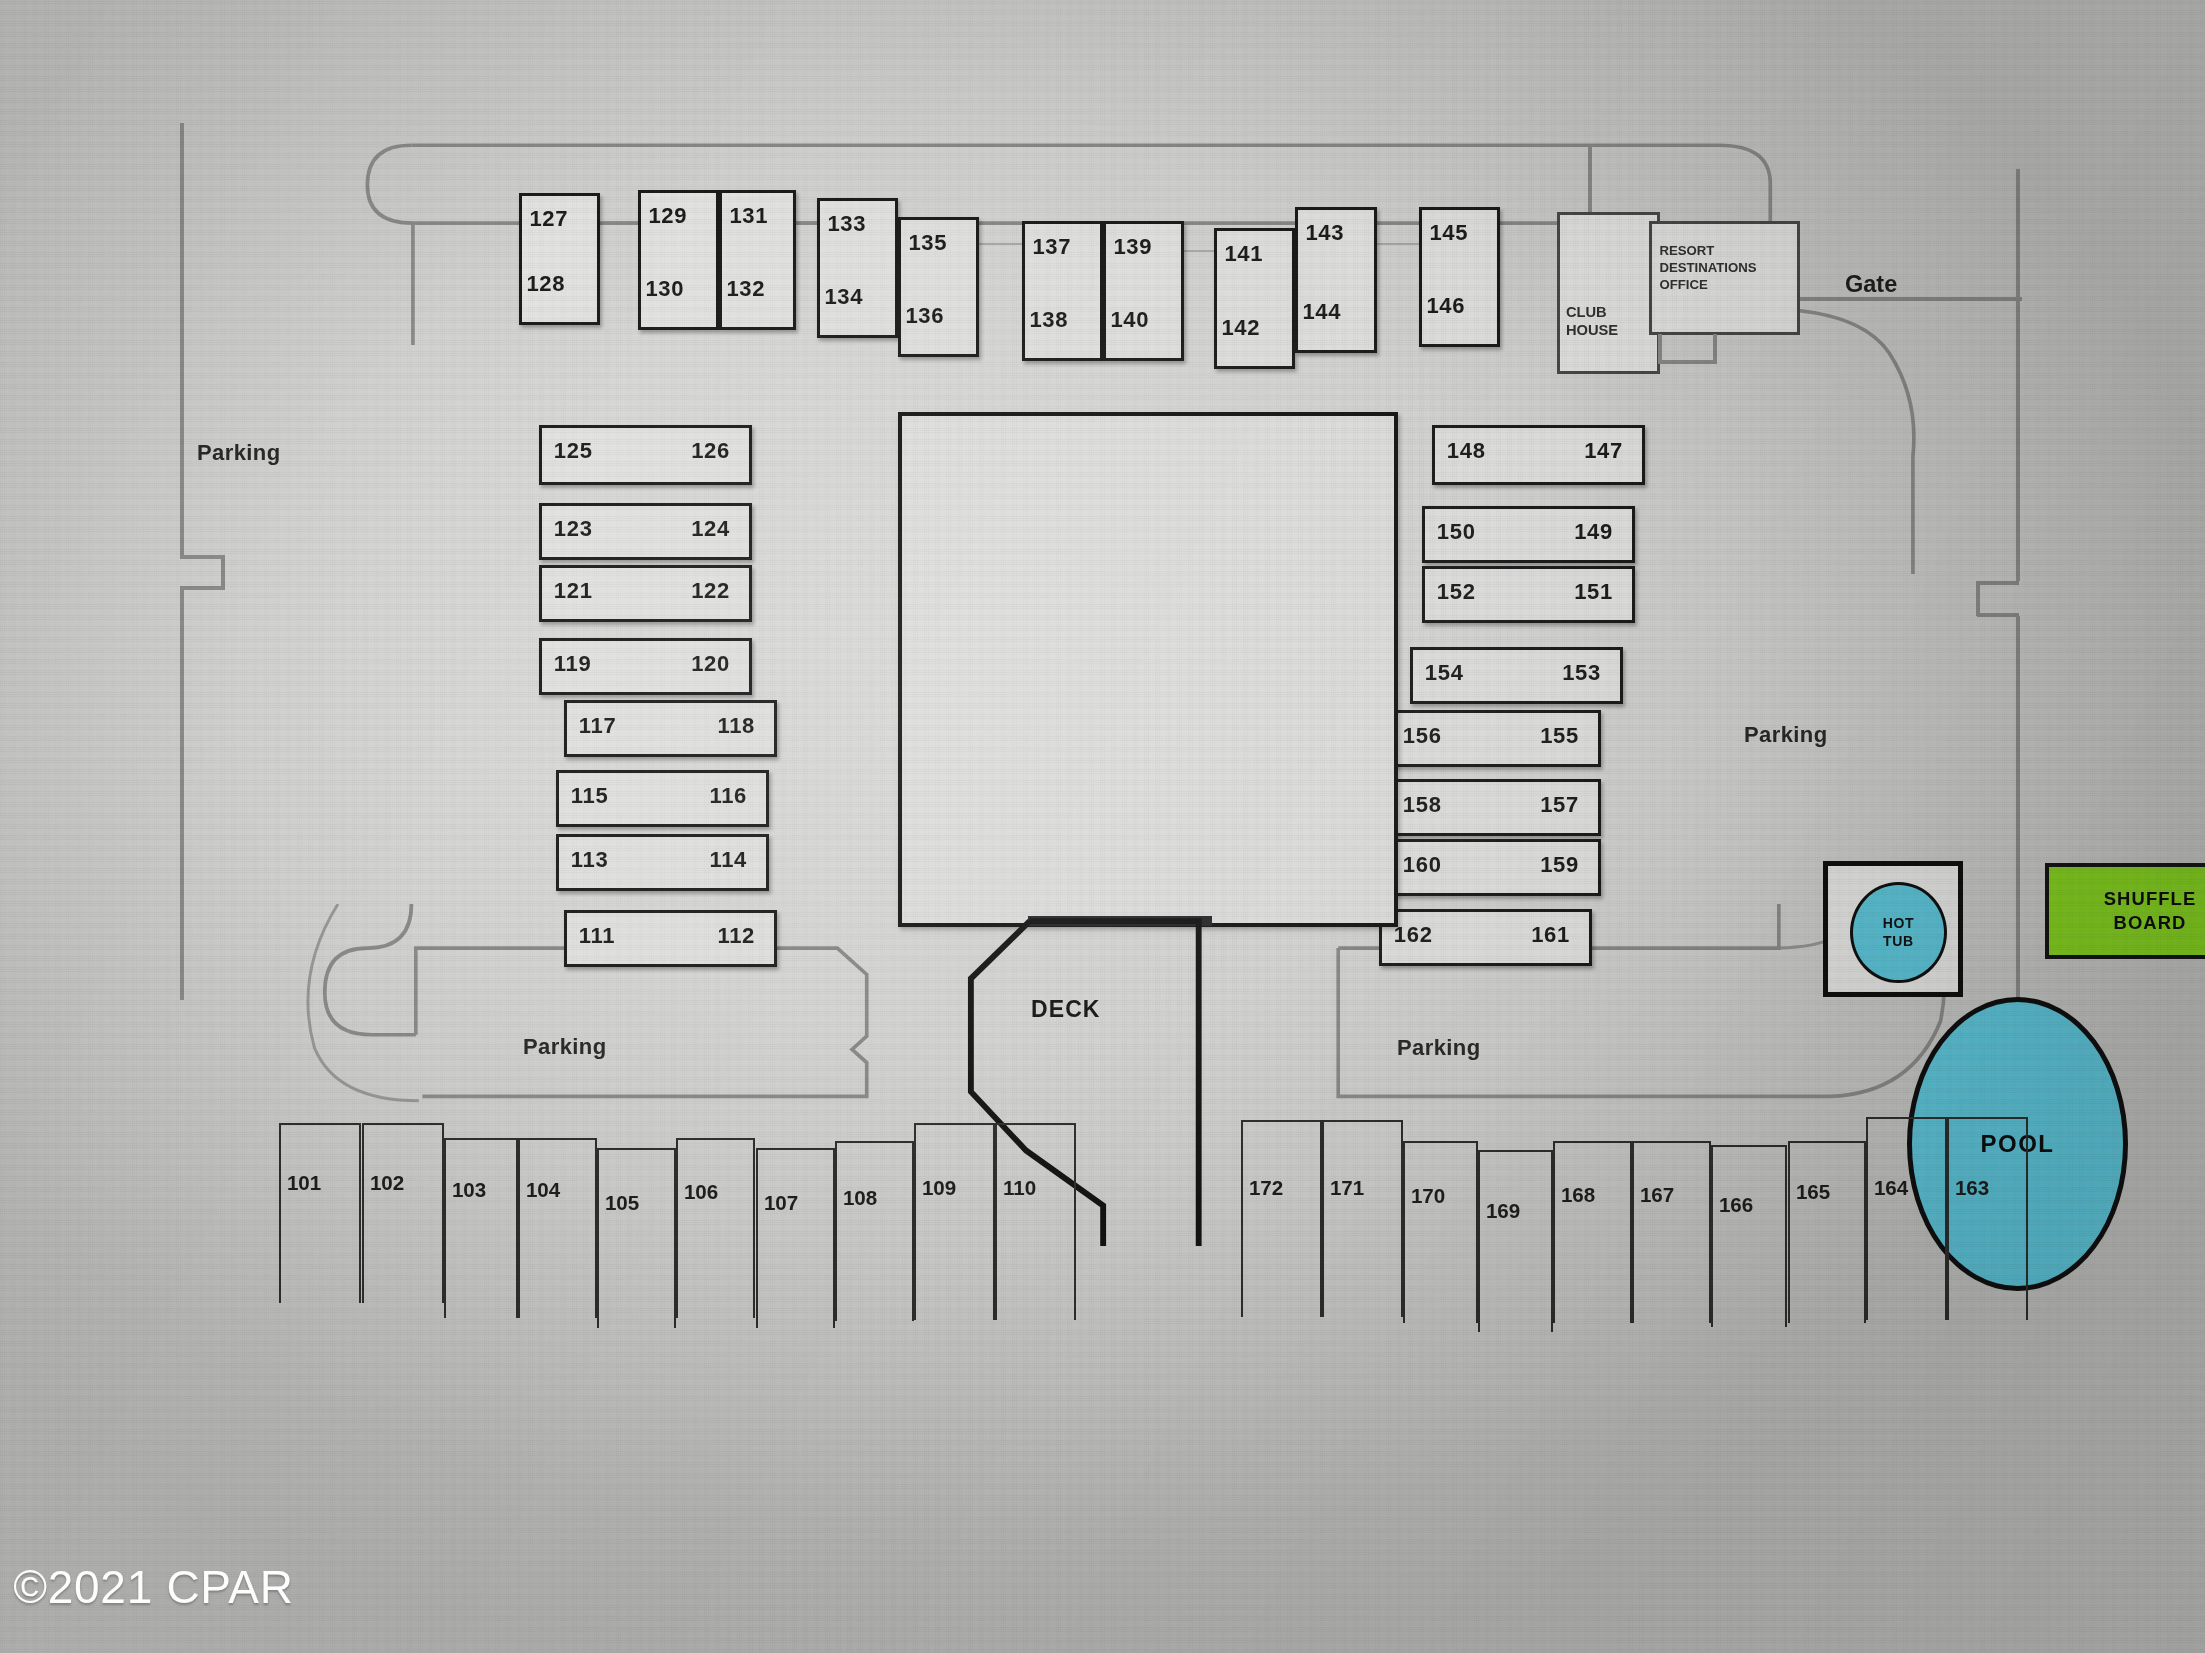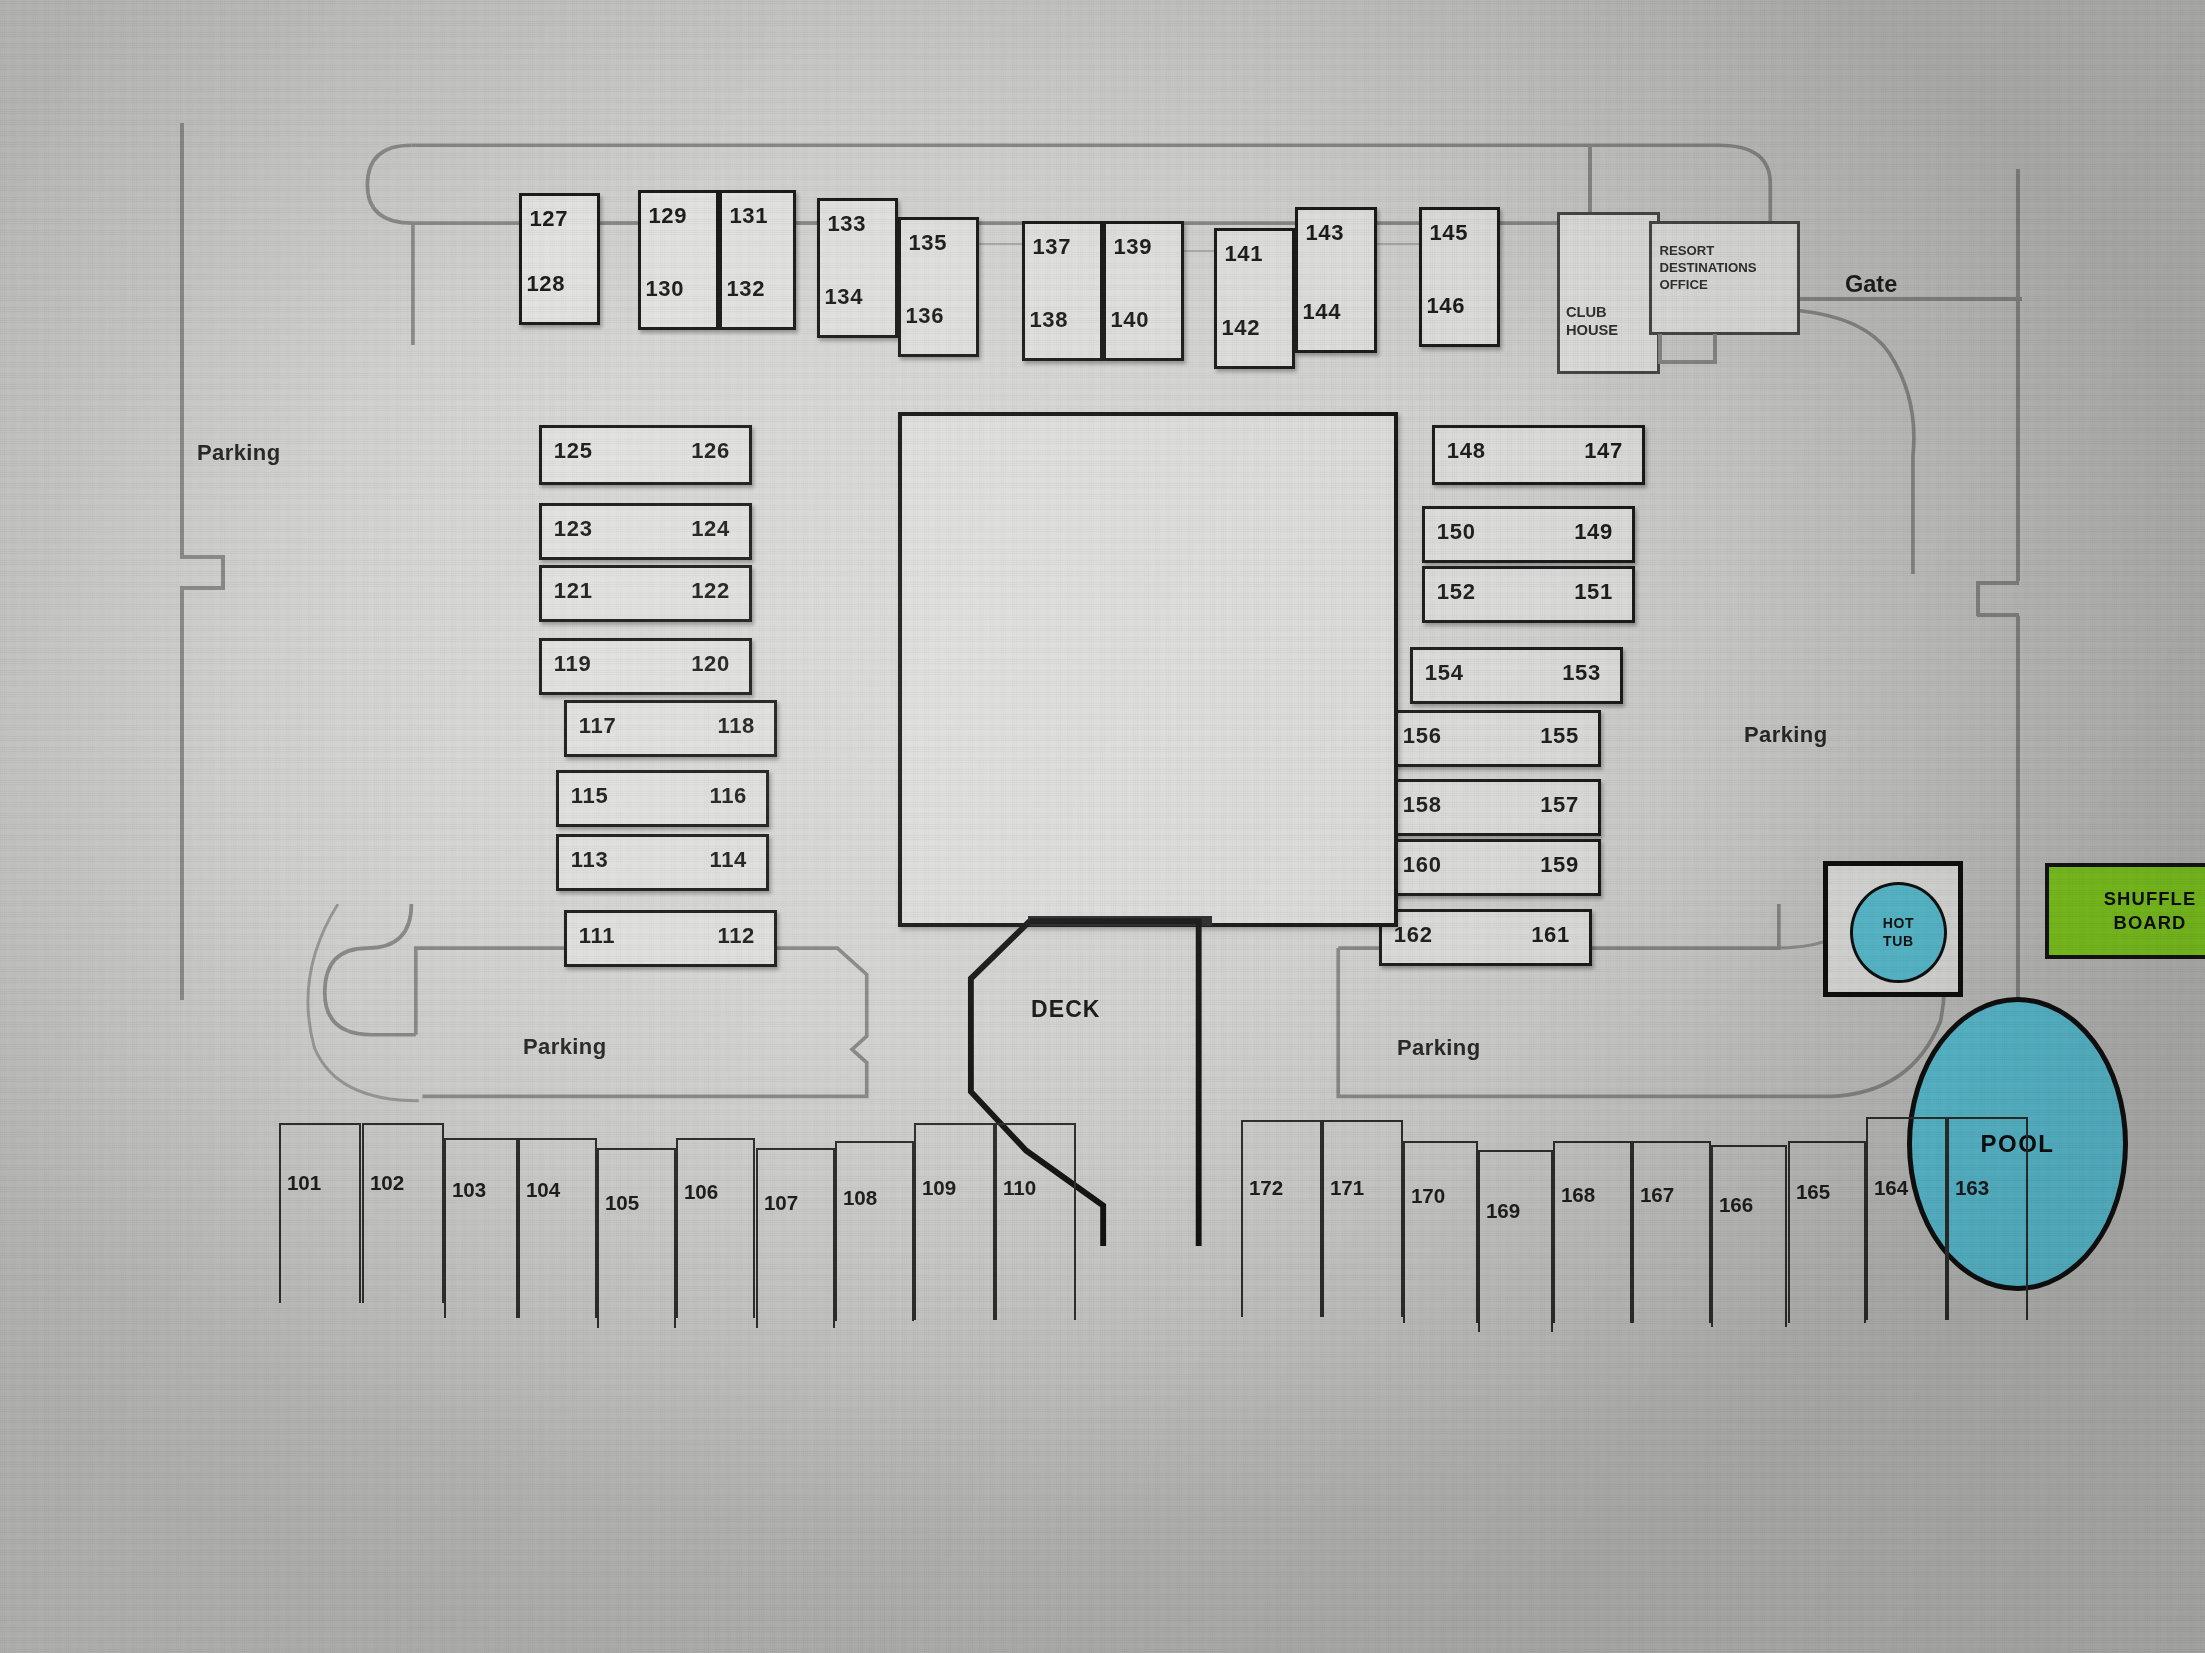--- a/index.html
+++ b/index.html
@@ -365,14 +365,15 @@
         <div style="position:absolute;left:5.9px;top:37px;font-size:20.6px;font-weight:700;color:#1f1f1f;white-space:nowrap;">165</div>
       </div>
       <div style="position:absolute;left:1866px;top:1117px;width:81px;height:203px;box-sizing:border-box;border-left:2.9px solid #2f2f2f;border-right:2.9px solid #2f2f2f;border-top:2.9px solid #2f2f2f;border-bottom:none;background:transparent;">
         <div style="position:absolute;left:5.9px;top:57px;font-size:20.6px;font-weight:700;color:#1f1f1f;white-space:nowrap;">164</div>
       </div>
       <div style="position:absolute;left:1947px;top:1117px;width:81px;height:203px;box-sizing:border-box;border-left:2.9px solid #2f2f2f;border-right:2.9px solid #2f2f2f;border-top:2.9px solid #2f2f2f;border-bottom:none;background:transparent;">
         <div style="position:absolute;left:5.9px;top:57px;font-size:20.6px;font-weight:700;color:#1f1f1f;white-space:nowrap;">163</div>
       </div>
     </div>
 
+  <div id="watermark">©2021 CPAR</div>
 </div>
 
 
 </body></html>

